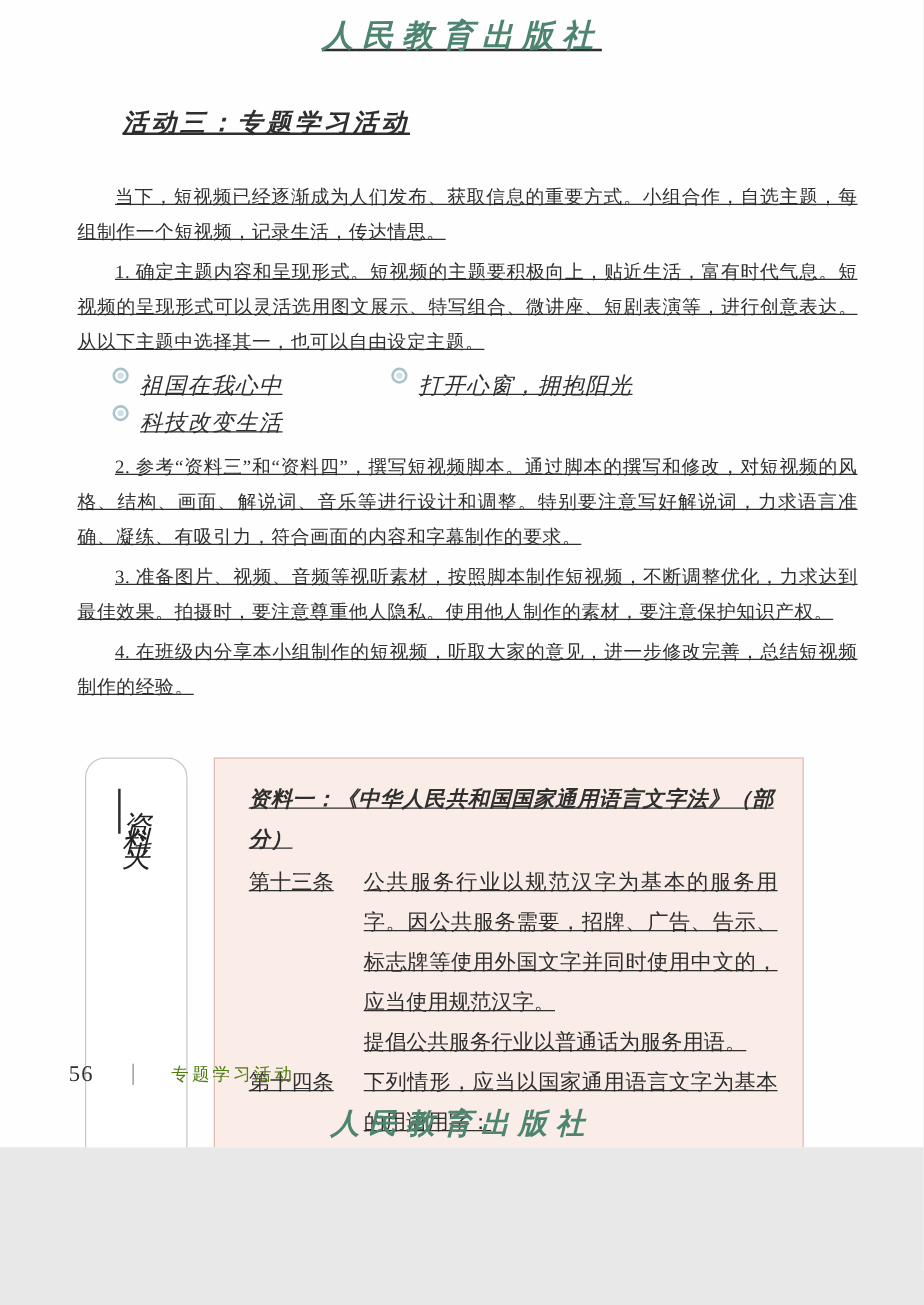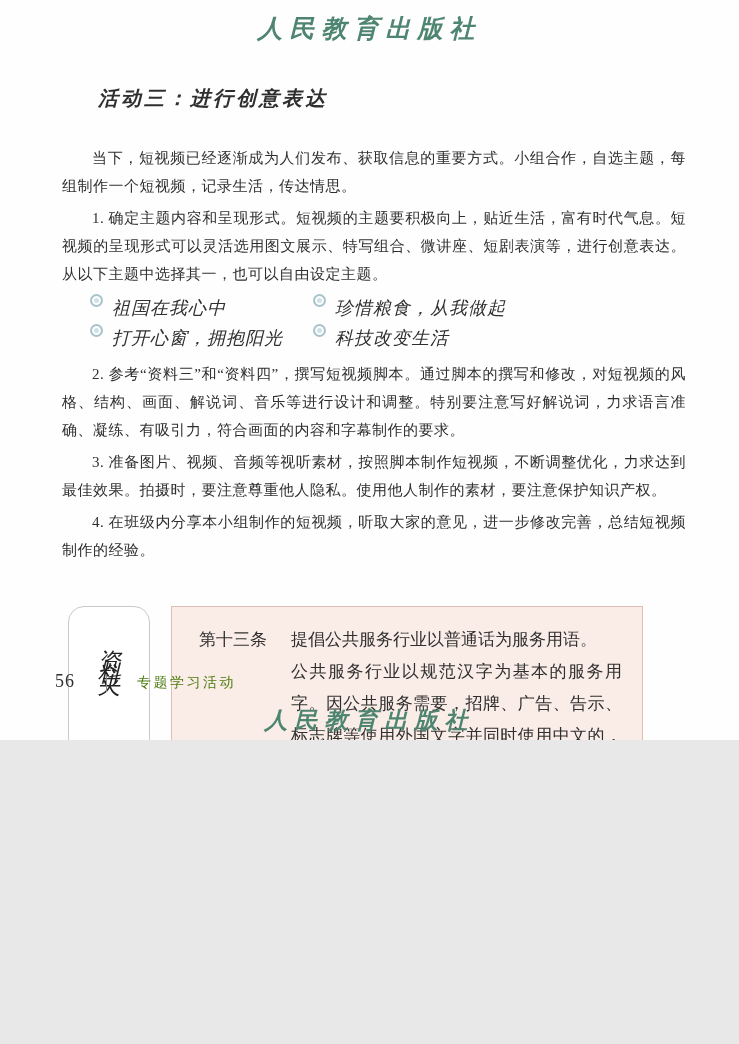--- a/index.html
+++ b/index.html
@@ -1,24 +1,25 @@
 <!DOCTYPE html>
 <html><head>
 <meta charset="utf-8">
 <style>
   html, body { margin: 0; padding: 0; background: #e8e8e8; }
   .page {
     position: relative;
     width: 739px;
-    height: 740px;
+    height: 918px;
     margin: 0 auto;
     background: #fefefe;
     font-family: "Liberation Serif", "DejaVu Serif", serif;
     color: #2f2f2f;
     overflow: hidden;
+    text-decoration: underline;
   }
 
   
   .brand {
     text-align: center;
     font-family: "DejaVu Serif", serif;
     font-style: italic;
     font-weight: bold;
     color: #4e8570;
     letter-spacing: 7px;
@@ -122,58 +123,54 @@
   .article-num { width: 92px; flex-shrink: 0; }
   .article-body { flex: 1; text-align: justify; }
   .article-body p { margin: 0; }
 
   
   .footer-line {
     position: absolute;
     left: 55px;
     bottom: 48px;
     display: flex;
-    align-items: flex-end;
+    align-items: center;
     gap: 16px;
   }
   .page-num { font-size: 18px; letter-spacing: 1px; }
   .footer-divider {
     width: 1px;
     height: 17px;
     background: #8a8a8a;
     margin: 0 14px 0 15px;
   }
   .footer-section { font-size: 14px; letter-spacing: 2.5px; color: #4d7c0f; }
 </style>
 </head>
 <body>
 
 <div class="page">
 
   <div class="brand top">人民教育出版社</div>
 
   <div class="content">
 
-    <h2 class="activity-title">活动三：进行创意表达</h2>
+    <h2 class="activity-title">活动三：专题学习活动</h2>
 
     <p class="body-p first">当下，短视频已经逐渐成为人们发布、获取信息的重要方式。小组合作，自选主题，每组制作一个短视频，记录生活，传达情思。</p>
 
     <p class="body-p">1. 确定主题内容和呈现形式。短视频的主题要积极向上，贴近生活，富有时代气息。短视频的呈现形式可以灵活选用图文展示、特写组合、微讲座、短剧表演等，进行创意表达。从以下主题中选择其一，也可以自由设定主题。</p>
 
     <div class="topics">
       <div class="topic">
         <span class="bullet"></span>
         <span>祖国在我心中</span>
       </div>
       <div class="topic">
         <span class="bullet"></span>
-        <span>珍惜粮食，从我做起</span>
-      </div>
-      <div class="topic">
-        <span class="bullet"></span>
         <span>打开心窗，拥抱阳光</span>
       </div>
       <div class="topic">
         <span class="bullet"></span>
         <span>科技改变生活</span>
       </div>
     </div>
 
     <p class="body-p">2. 参考“资料三”和“资料四”，撰写短视频脚本。通过脚本的撰写和修改，对短视频的风格、结构、画面、解说词、音乐等进行设计和调整。特别要注意写好解说词，力求语言准确、凝练、有吸引力，符合画面的内容和字幕制作的要求。</p>
     <p class="body-p">3. 准备图片、视频、音频等视听素材，按照脚本制作短视频，不断调整优化，力求达到最佳效果。拍摄时，要注意尊重他人隐私。使用他人制作的素材，要注意保护知识产权。</p>
@@ -183,26 +180,27 @@
 
   <div class="folder">
 
     <div class="folder-tab">
       <span class="folder-tab-label">资料夹</span>
     </div>
 
     <div class="folder-gap"></div>
 
     <div class="folder-box">
+      <p class="folder-heading">资料一：《中华人民共和国国家通用语言文字法》（部分）</p>
 
       <div class="article">
         <span class="article-num">第十三条</span>
         <div class="article-body">
+          <p>公共服务行业以规范汉字为基本的服务用字。因公共服务需要，招牌、广告、告示、标志牌等使用外国文字并同时使用中文的，应当使用规范汉字。</p>
           <p>提倡公共服务行业以普通话为服务用语。</p>
-          <p>公共服务行业以规范汉字为基本的服务用字。因公共服务需要，招牌、广告、告示、标志牌等使用外国文字并同时使用中文的，应当使用规范汉字。</p>
         </div>
       </div>
 
       <div class="article">
         <span class="article-num">第十四条</span>
         <div class="article-body">
           <p>下列情形，应当以国家通用语言文字为基本的用语用字：</p>
 
         </div>
       </div>

